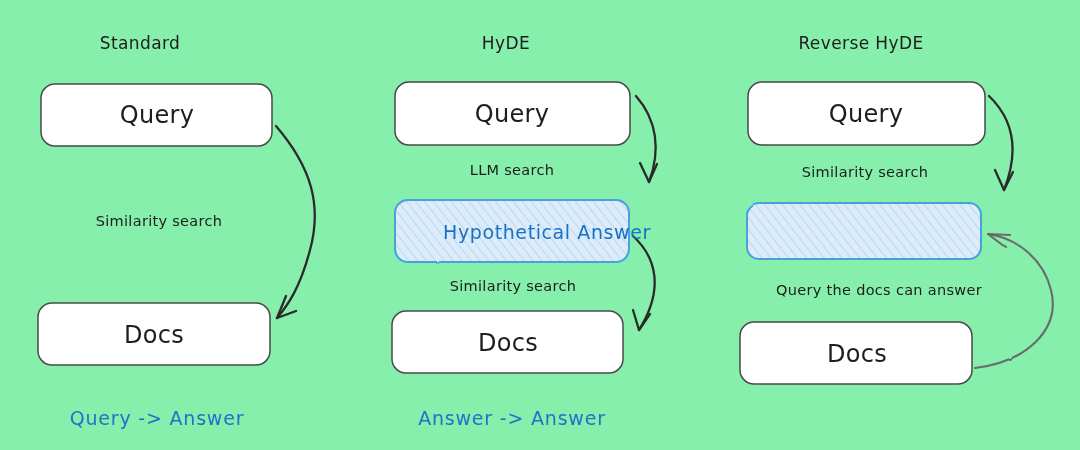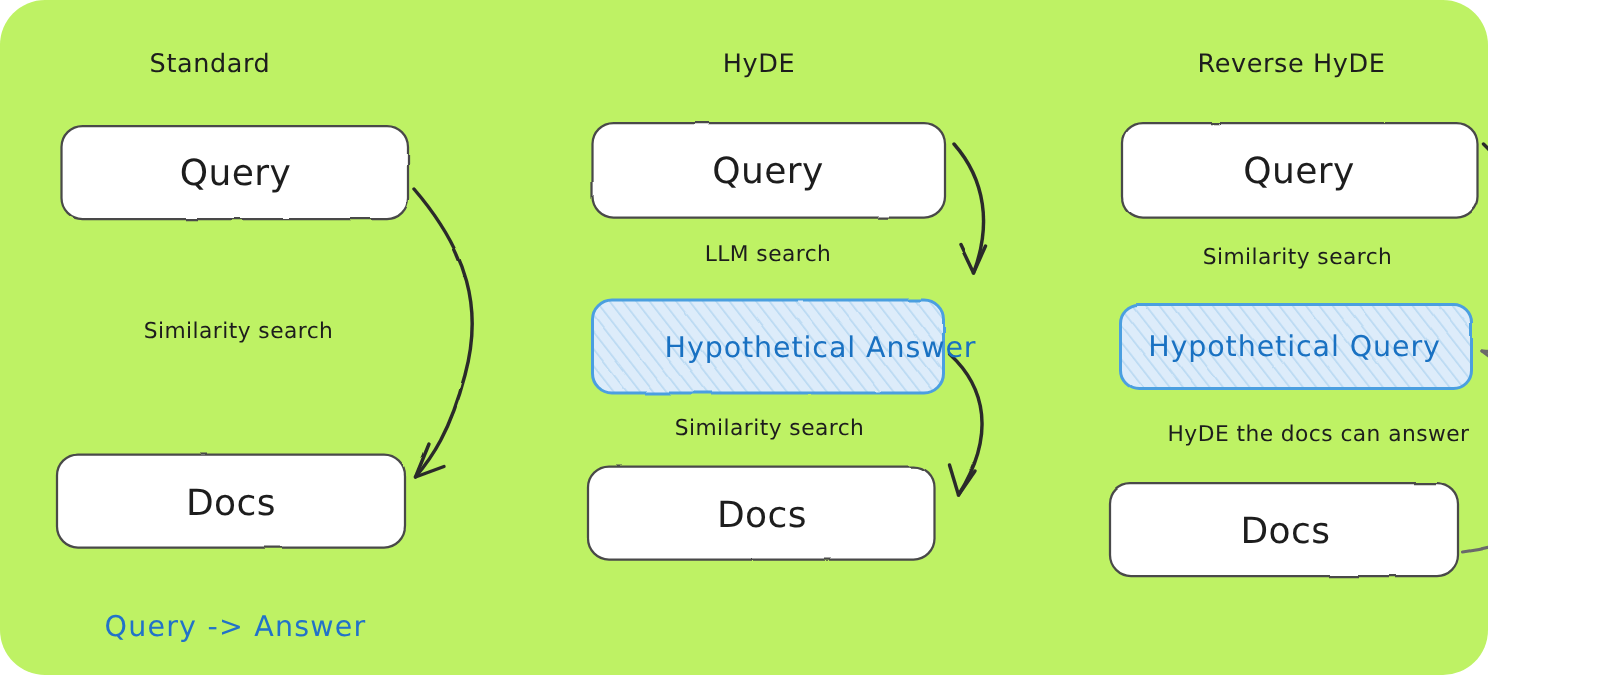--- a/index.html
+++ b/index.html
@@ -6,25 +6,24 @@
   html, body {
     margin: 0;
     padding: 0;
     background: #ffffff;
   }
   body {
     font-family: "DejaVu Sans", sans-serif;
   }
   #canvas {
     position: relative;
-    width: 992px;
+    width: 1080px;
     height: 450px;
-    background: #bef264;
+    background: #86efac;
     overflow: hidden;
-    border-radius: 30px;
   }
 
   
   #art {
     position: absolute;
     left: 0;
     top: 0;
     width: 1080px;
     height: 450px;
   }
@@ -136,20 +135,20 @@
   <div class="txt node-label" style="left:157px; top:115px;">Query</div>
   <div class="txt edge-label" style="left:159px; top:221px;">Similarity search</div>
   <div class="txt node-label" style="left:154px; top:335px;">Docs</div>
   <div class="txt caption" style="left:157px; top:407px;">Query -&gt; Answer</div>
 
   <div class="txt node-label" style="left:512px; top:114px;">Query</div>
   <div class="txt edge-label" style="left:512px; top:170px;">LLM search</div>
   <div class="txt node-label hl" style="left:512px; top:232px;margin-left:35px;">Hypothetical Answer</div>
   <div class="txt edge-label" style="left:513px; top:286px;">Similarity search</div>
   <div class="txt node-label" style="left:508px; top:343px;">Docs</div>
+  <div class="txt caption" style="left:512px; top:407px;">Answer -&gt; Answer</div>
 
   <div class="txt node-label" style="left:866px; top:114px;">Query</div>
   <div class="txt edge-label" style="left:865px; top:172px;">Similarity search</div>
-  <div class="txt node-label hl" style="left:863px; top:231px;">Hypothetical Query</div>
-  <div class="txt edge-label" style="left:879px; top:290px;">HyDE the docs can answer</div>
+  <div class="txt edge-label" style="left:879px; top:290px;">Query the docs can answer</div>
   <div class="txt node-label" style="left:857px; top:354px;">Docs</div>
 
 </div>
 
 </body></html>

